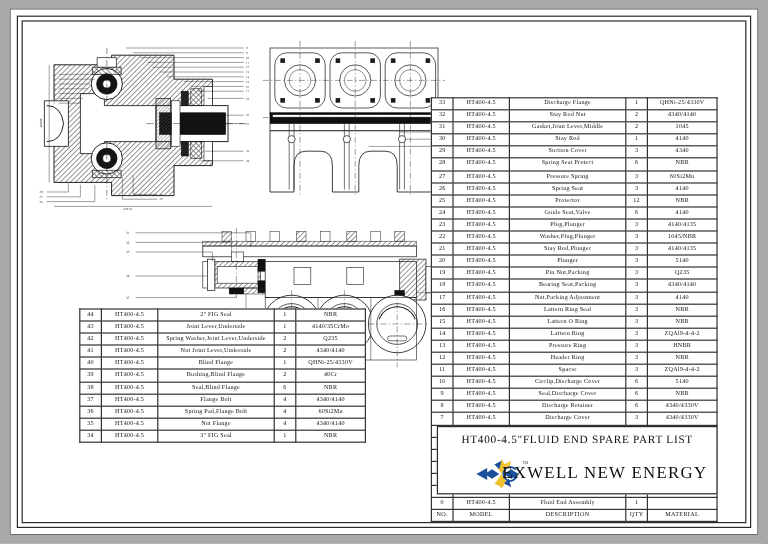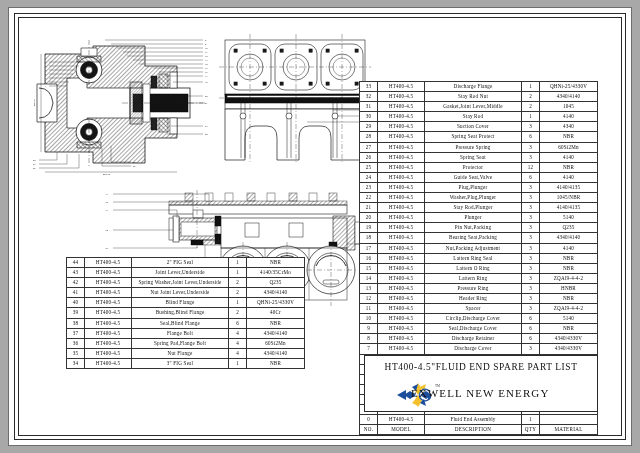--- a/index.html
+++ b/index.html
@@ -31,22 +31,22 @@
   
   #bom-right{right:23px;top:63px;}
   
   #bom-left{left:47px;bottom:66px;}
 
   
   #titleblock{position:absolute;right:23px;bottom:23px;width:234px;height:57px;
               border:1px solid #2a2a2a;box-sizing:border-box;background:#fff;}
   #tb-title{position:absolute;top:6px;left:0;right:0;text-align:center;
             font-size:9.4px;letter-spacing:0.6px;color:#101010;}
-  #tb-company{position:absolute;top:31px;left:0;right:0;
-            font-size:11px;letter-spacing:1.1px;color:#101010;padding-left:46px;}
+  #tb-company{position:absolute;top:31px;left:0;right:0;text-align:center;
+            font-size:14px;letter-spacing:1.1px;color:#101010;padding-left:46px;}
   #tb-logo{position:absolute;left:30px;top:26px;width:46px;height:26px;}
   #tb-tm{position:absolute;left:70px;top:28px;font-size:3.4px;color:#444;}
 
   
   .dwg{position:absolute;}
   svg{display:block;}
 </style>
 </head>
 <body>
 

